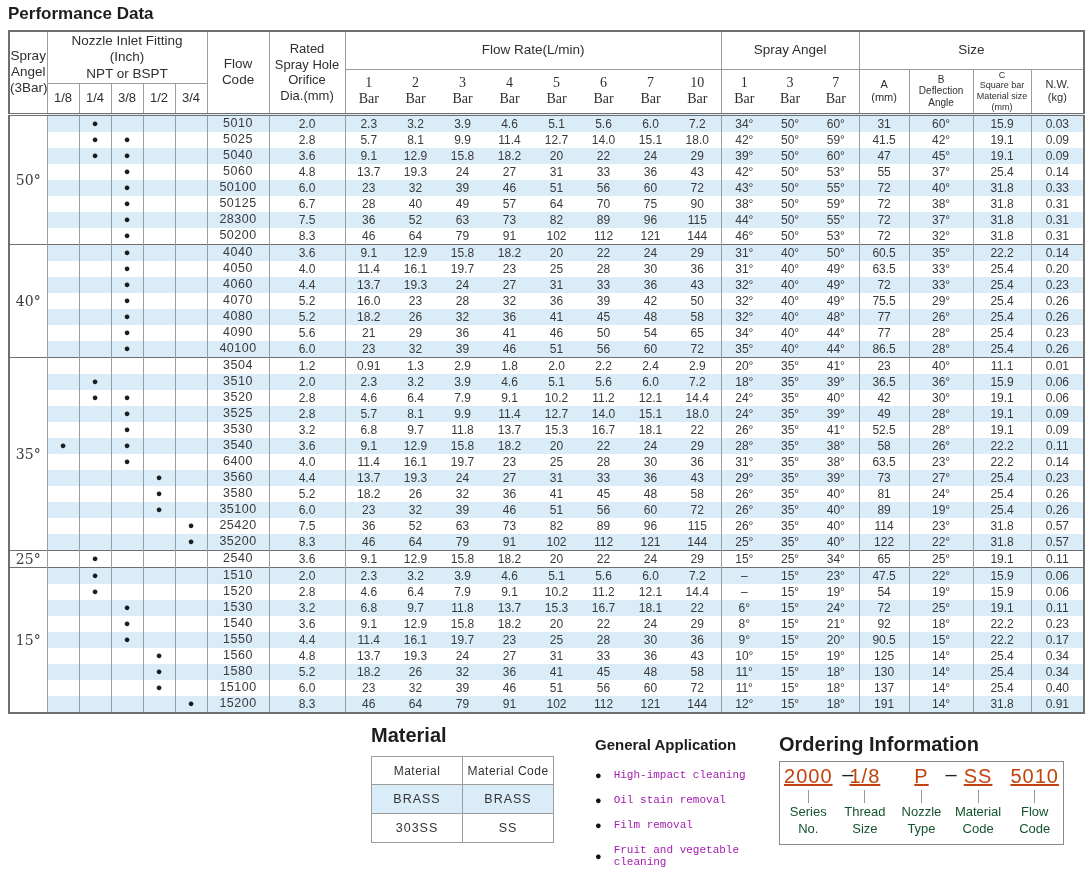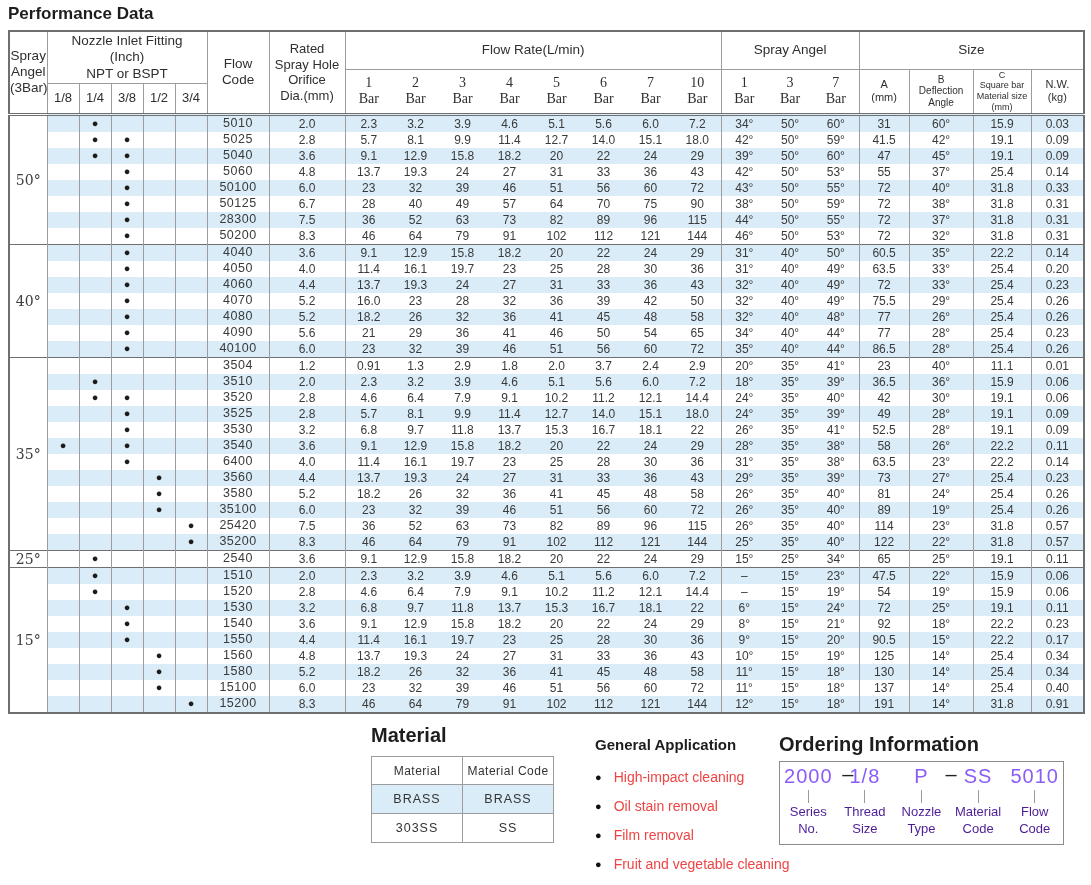--- a/index.html
+++ b/index.html
@@ -59,30 +59,30 @@
     width:88px;height:25px;text-align:center;letter-spacing:0.5px;
   }
   .mat-table td{
     font-size:12.5px;border:1px solid var(--grid);height:26px;text-align:center;letter-spacing:1px;
   }
   .mat-table tr.stripe td{background:var(--stripe);margin-left:35px;}
   .app-block{position:absolute;left:595px;top:736px;width:200px;}
   .app-list{margin-top:16px;}
   .app-item{display:flex;align-items:center;margin-bottom:13px;}
   .bullet{font-size:11px;margin-right:12px;color:#111;}
-  .app-text{font-size:14px;color:#ef4444;}
+  .app-text{font-size:11px;color:#a21caf;font-family:Liberation Mono, monospace;}
   .ord-block{position:absolute;left:779px;top:733px;}
   .ord-box{
     margin-top:5px;width:283px;height:82px;border:1px solid #8b8b8b;position:relative;
   }
   .ord-grid{display:flex;width:100%;height:100%;}
   .ord-col{flex:1;display:flex;flex-direction:column;align-items:center;padding-top:3px;}
-  .ord-code{font-size:20px;letter-spacing:1px;color:#8b5cf6;}
+  .ord-code{font-size:20px;letter-spacing:1px;color:#c2410c;text-decoration:underline;}
   .ord-tick{width:1px;height:13px;background:#9a9a9a;margin:2px 0 1px 0;}
-  .ord-label{font-size:13px;color:#4c1d95;text-align:center;white-space:pre-line;line-height:1.3;}
+  .ord-label{font-size:13px;color:#14532d;text-align:center;white-space:pre-line;line-height:1.3;}
   .ord-dash{
     position:absolute;top:1px;font-size:20px;color:#222;
   }
   .d1{left:22%;}
   .d2{left:58.5%;}
 </style>
 </head>
 <body>
 
 <div class="page-title">Performance Data</div>
@@ -544,21 +544,21 @@
         <td class="bl dot"></td>
         <td class="bl dot"></td>
         <td class="bl dot"></td>
         <td class="bl code">3504</td>
         <td class="bl">1.2</td>
         <td class="bl">0.91</td>
         <td>1.3</td>
         <td>2.9</td>
         <td>1.8</td>
         <td>2.0</td>
-        <td>3.7</td>
+        <td>2.2</td>
         <td>2.4</td>
         <td>2.9</td>
         <td class="bl">20°</td>
         <td>35°</td>
         <td>41°</td>
         <td class="bl">23</td>
         <td class="bl">40°</td>
         <td class="bl">11.1</td>
         <td class="bl">0.01</td>
       </tr>

